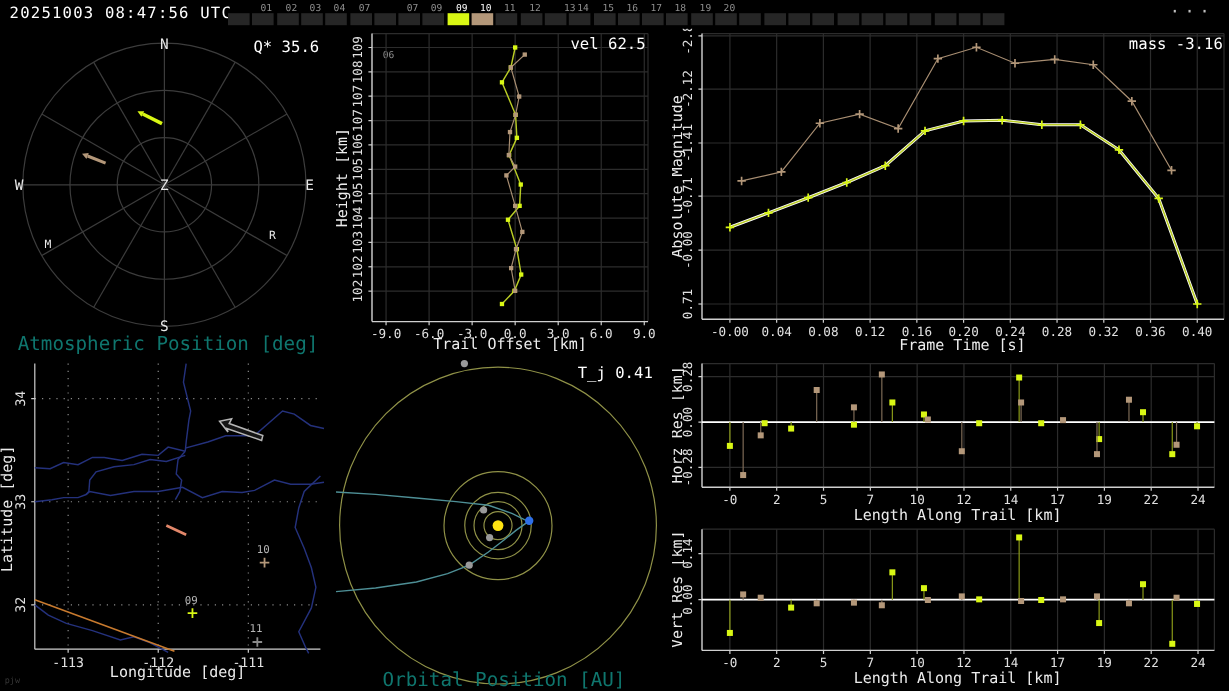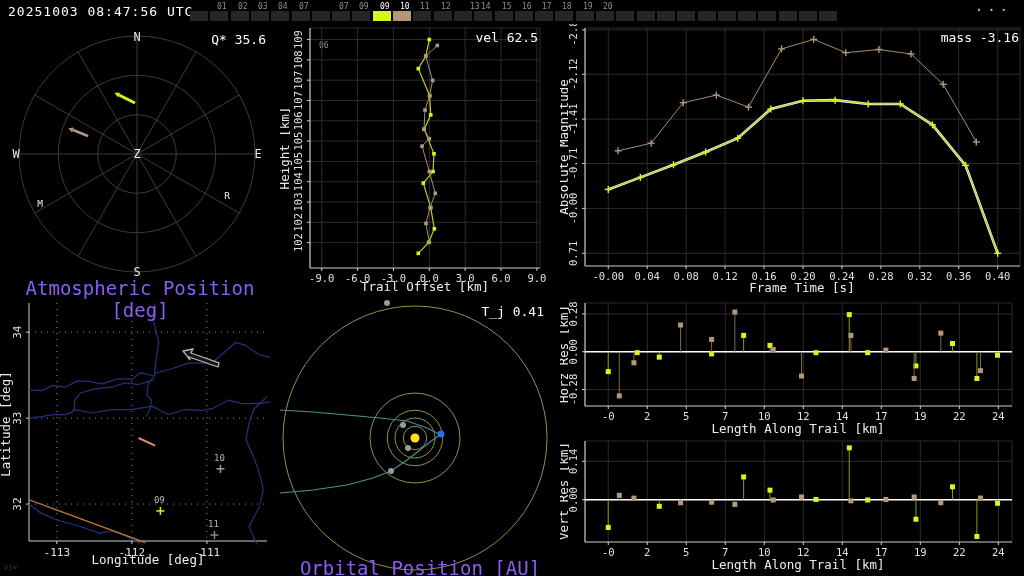--- a/index.html
+++ b/index.html
@@ -1,20 +1,20 @@
 <!DOCTYPE html>
 <html><head>
 <meta charset="utf-8">
 <style>
   html,body{margin:0;padding:0;background:#000;}
   body{width:1024px;height:576px;position:relative;overflow:hidden;
        font-family:"DejaVu Sans Mono","Liberation Mono",monospace;color:#ddd;}
   .panel{position:absolute;}
   .ptitle{position:absolute;font-size:13px;color:#fff;white-space:pre;z-index:5;}
-  .caption{position:absolute;width:100%;text-align:center;font-size:19px;color:#8b5cf6;z-index:5;}
+  .caption{position:absolute;width:100%;text-align:center;font-size:16px;color:#0f766e;z-index:5;}
   #topbar{position:absolute;left:0;top:0;width:1024px;height:24px;}
   #timestamp{position:absolute;left:8px;top:4px;font-size:13px;color:#fff;letter-spacing:1px;}
   #ellipsis{position:absolute;right:12px;top:2px;font-size:14px;color:#c0c0c0;letter-spacing:4px;cursor:pointer;}
   .fsq{position:absolute;top:11px;width:18px;height:10px;background:#262626;}
   .flabel{position:absolute;top:2px;font-size:8px;color:#8f8f8f;line-height:9px;}
   #watermark{position:absolute;left:4px;top:563px;font-size:7px;color:#363636;}
   svg{display:block;}
 </style>
 </head>
 <body>

